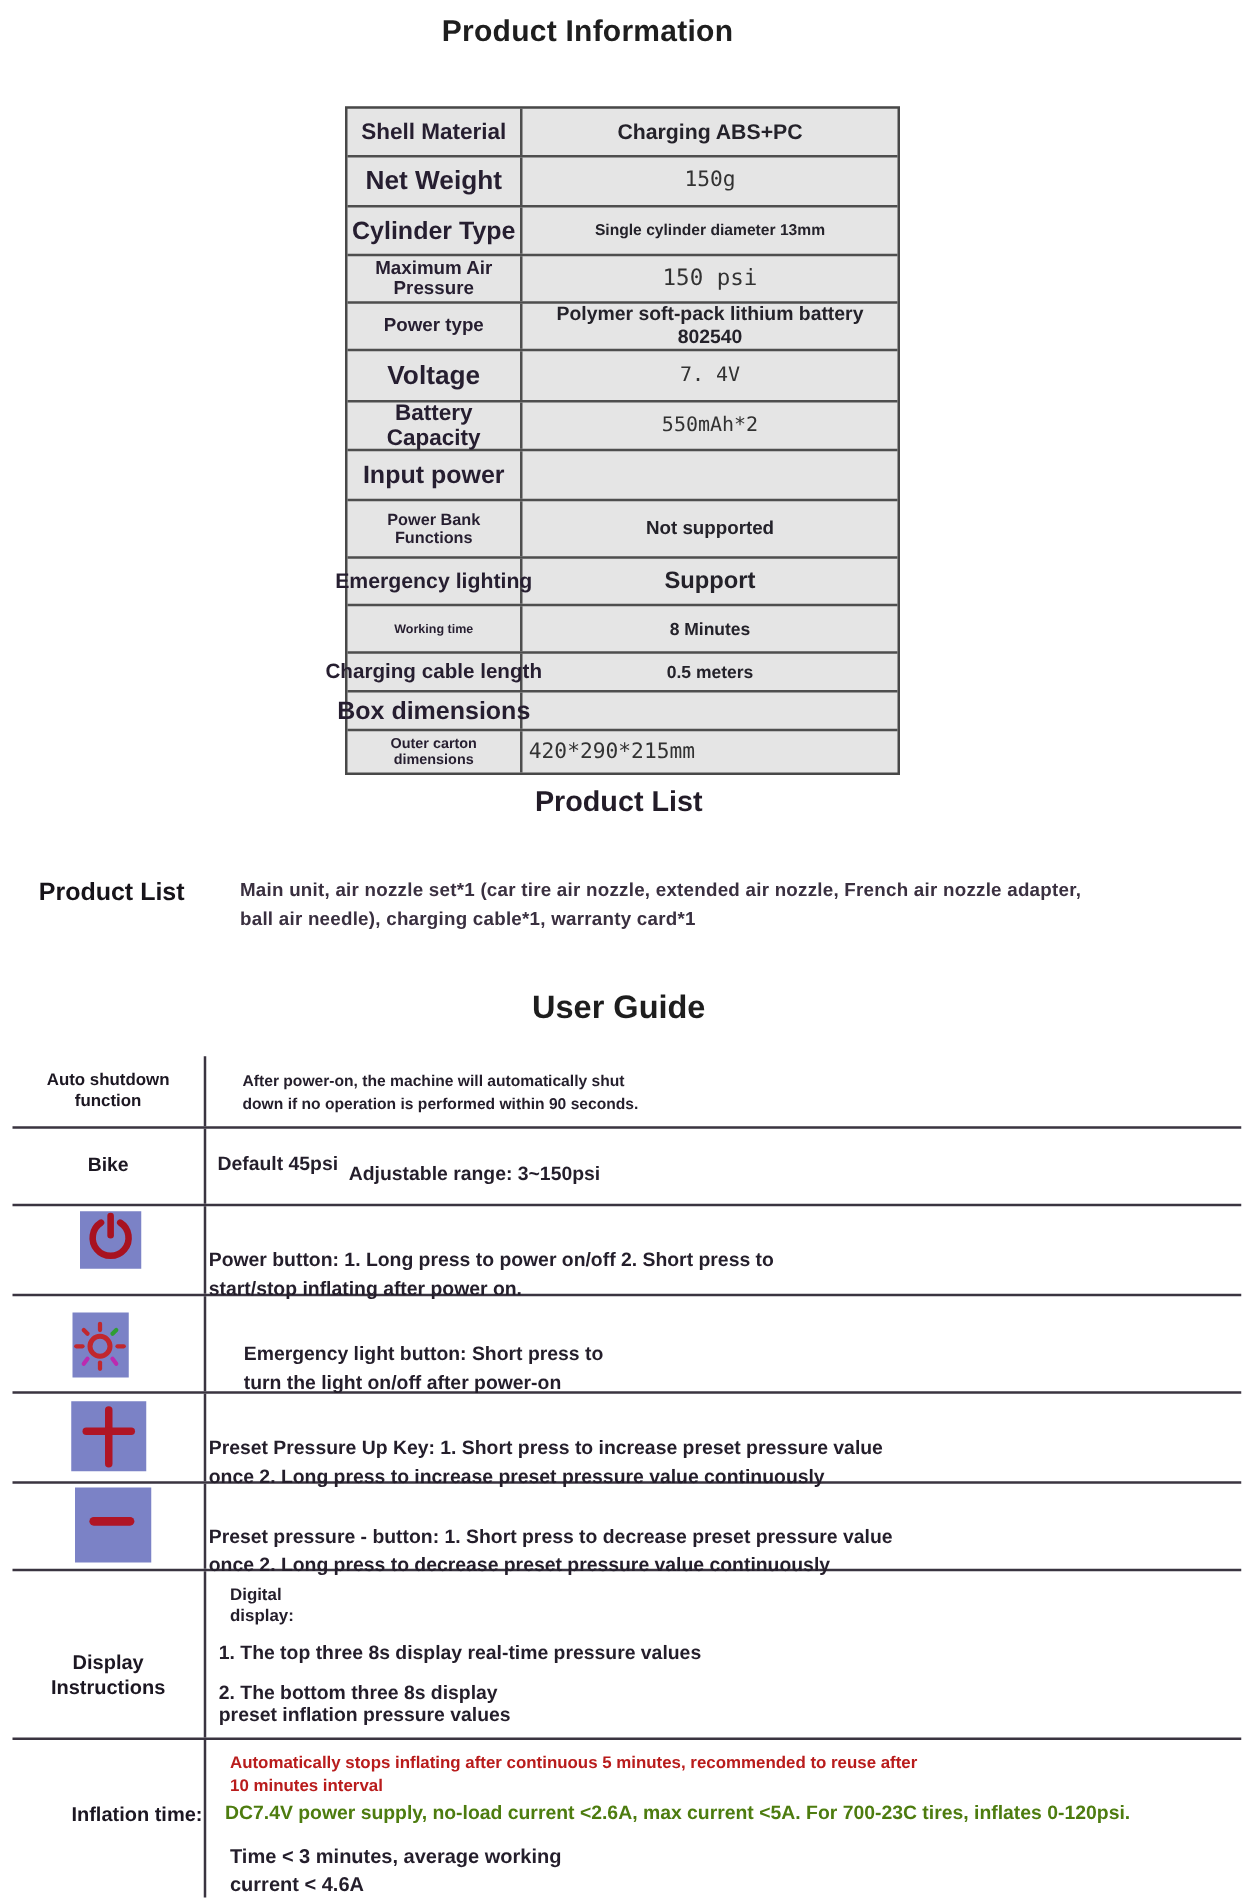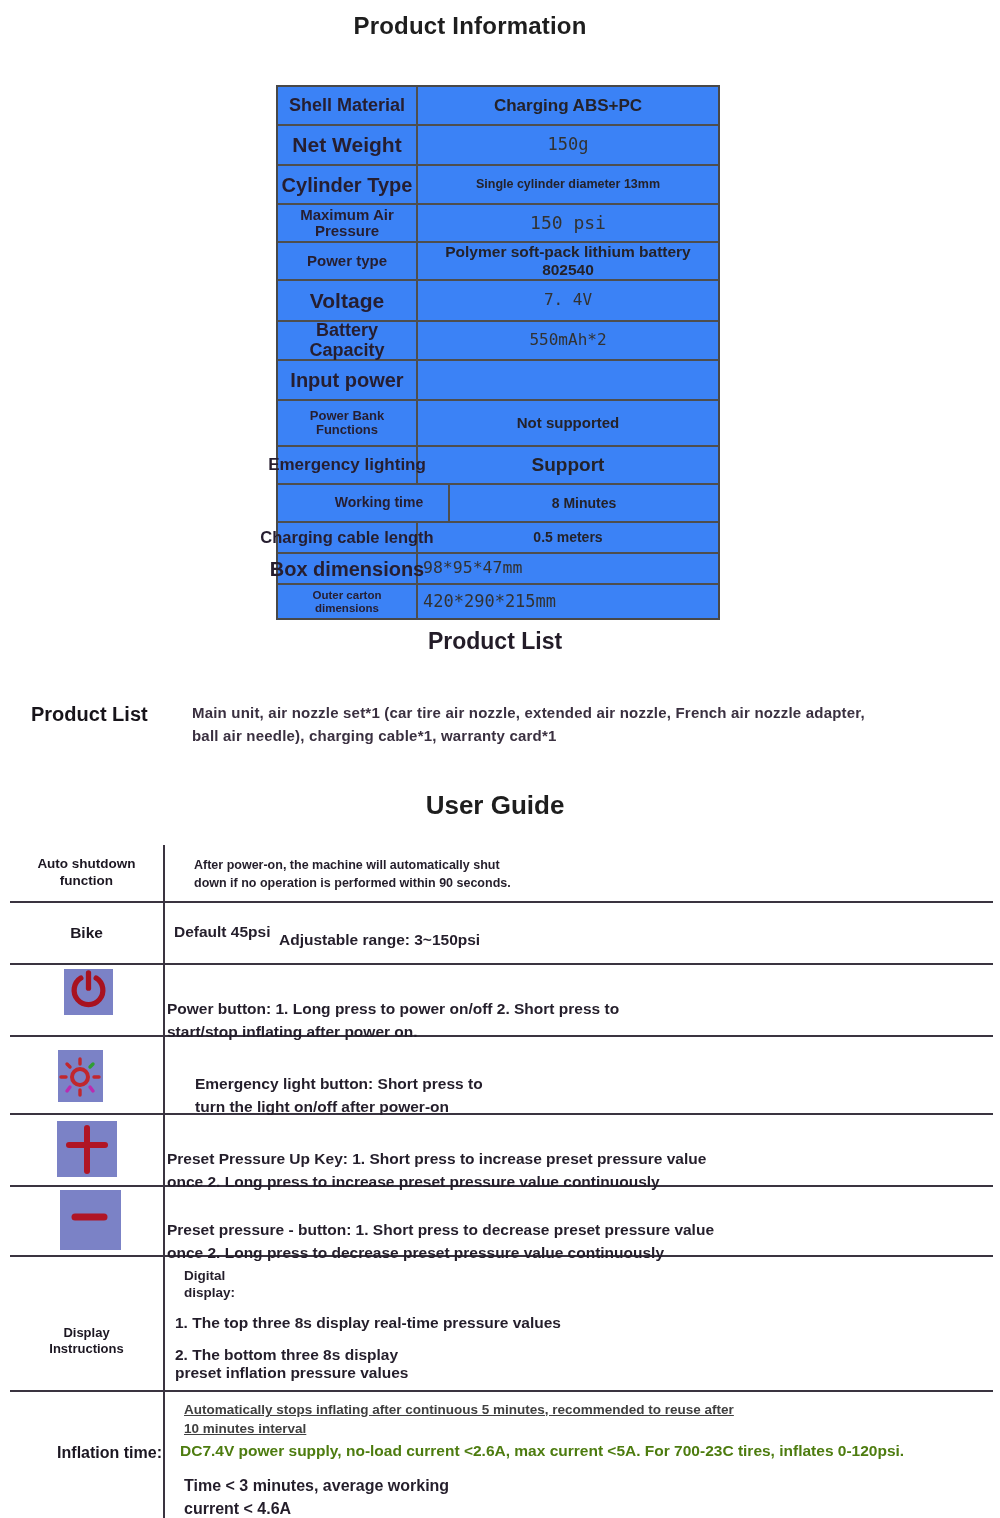--- a/index.html
+++ b/index.html
@@ -12,31 +12,31 @@
 
   
   .h-product-info{position:absolute;top:12px;left:0;width:884px;text-align:center;
     font-size:24px;font-weight:bold;color:#1e1e1e;text-indent:56px;letter-spacing:.2px;}
   .h-product-list{position:absolute;top:628px;left:0;width:1000px;text-align:center;
     font-size:23px;font-weight:bold;color:#231c28;text-indent:-10px;}
   .h-user-guide{position:absolute;top:790px;left:0;width:1000px;text-align:center;
     font-size:26px;font-weight:bold;color:#1e1e1e;text-indent:-10px;}
 
   
-  .spec{position:absolute;left:276px;top:85px;width:440px;border:2px solid #484848;background:#3b82f6;}
+  .spec{position:absolute;left:276px;top:85px;width:440px;border:2px solid #484848;background:#e5e5e5;}
   .srow{display:flex;border-top:2px solid #4e4e4e;}
   .srow:first-child{border-top:none;}
   .scell-l{width:138px;flex:0 0 138px;border-right:2px solid #4e4e4e;display:flex;
     align-items:center;justify-content:center;text-align:center;font-weight:bold;color:#261e30;line-height:1.1;}
   .scell-v{flex:1;display:flex;align-items:center;justify-content:center;text-align:center;
     font-weight:bold;color:#24222a;line-height:1.15;}
   .scell-v.mono{font-family:"DejaVu Sans Mono","Liberation Mono",monospace;font-weight:normal;color:#323232;}
   .scell-v.left{justify-content:flex-start;padding-left:5px;text-align:left;}
   .fs22{font-size:21px;}.fs20{font-size:20px;}.fs18{font-size:18px;}.fs17{font-size:17px;}
-  .fs15{font-size:15px;}.fs14{font-size:14px;padding-left:32px;}.fs13{font-size:13px;}.fs11{font-size:11.5px;}
+  .fs15{font-size:15px;}.fs14{font-size:10px;}.fs13{font-size:13px;}.fs11{font-size:11.5px;}
   .vs17{font-size:17px;}.vs16{font-size:16px;}.vs19{font-size:19px;}.vs15{font-size:15.5px;}.vs14{font-size:14px;}.vs18{font-size:18px;}
 
   
   .pl-label{position:absolute;left:31px;top:703px;width:150px;font-size:20px;font-weight:bold;color:#17141a;}
   .pl-desc{position:absolute;left:192px;top:701px;width:805px;font-size:15px;font-weight:bold;
     color:#3a3040;line-height:23px;letter-spacing:.2px;}
 
   
   .guide{position:absolute;left:10px;top:845px;width:983px;}
   .grow{position:relative;border-bottom:2px solid #3a3440;display:flex;}
@@ -56,27 +56,27 @@
   .bike-default{position:absolute;left:9px;top:20px;font-size:15.5px;font-weight:bold;color:#241e2b;}
   .bike-range{position:absolute;left:114px;top:28px;font-size:15.5px;font-weight:bold;color:#241e2b;}
   .bike-desc{position:absolute;left:328px;top:12px;font-size:13.5px;font-weight:bold;color:#241e2b;line-height:19px;}
   .icon-row .gright{display:flex;align-items:center;margin-top:39px;}
   .icon-row .gtext{font-size:15.5px;line-height:23px;padding-left:2px;}
   .btn-icon{position:absolute;background:#7b82c6;display:flex;align-items:center;justify-content:center;}
   .pw{left:54px;top:4px;width:49px;height:46px;}
   .lt{left:48px;top:13px;width:45px;height:52px;}
   .pl2{left:47px;top:6px;width:60px;height:56px;}
   .mn{left:50px;top:3px;width:61px;height:60px;}
-  .r7 .glabel{font-size:13px;margin-top:35px;}
+  .r7 .glabel{font-size:16px;margin-top:35px;}
   .g-digital{position:absolute;left:19px;top:10px;font-size:13.5px;font-weight:bold;color:#241e2b;line-height:17px;}
   .g-item1{position:absolute;left:10px;top:57px;font-size:15.5px;font-weight:bold;color:#241e2b;}
   .g-item2{position:absolute;left:10px;top:89px;font-size:15.5px;font-weight:bold;color:#241e2b;line-height:18px;}
   .r8 .gleft{align-items:flex-start;justify-content:flex-end;}
   .inflation-label{position:absolute;right:1px;top:52px;font-size:16px;font-weight:bold;color:#1c1722;white-space:nowrap;}
-  .inf-a{position:absolute;left:19px;top:8px;font-size:13.5px;font-weight:bold;color:#404040;line-height:19px;text-decoration:underline;}
+  .inf-a{position:absolute;left:19px;top:8px;font-size:13.5px;font-weight:bold;color:#b91c1c;line-height:19px;}
   .inf-b{position:absolute;left:15px;top:50px;font-size:15.5px;font-weight:bold;color:#4d7c0f;white-space:nowrap;}
   .inf-c{position:absolute;left:19px;top:82px;font-size:16px;font-weight:bold;color:#241e2b;line-height:23px;}
 </style>
 </head>
 <body>
 
 <div class="h-product-info">Product Information</div>
 
 <div class="spec">
   <div class="srow" style="height:37px">
@@ -123,21 +123,20 @@
   <div class="srow" style="height:36px">
     <div class="scell-l fs14">Working time</div>
     <div class="scell-v vs14">8 Minutes</div>
   </div>
   <div class="srow" style="height:29px">
     <div class="scell-l" style="font-size:16.5px;white-space:nowrap">Charging cable length</div>
     <div class="scell-v vs14">0.5 meters</div>
   </div>
   <div class="srow" style="height:29px">
     <div class="scell-l fs20" style="white-space:nowrap">Box dimensions</div>
-    <div class="scell-v mono left" style="font-size:16.5px">98*95*47mm</div>
   </div>
   <div class="srow" style="height:33px">
     <div class="scell-l fs11 pre">Outer carton
 dimensions</div>
     <div class="scell-v mono left vs17">420*290*215mm</div>
   </div>
 </div>
 
 <div class="h-product-list">Product List</div>
 <div class="pl-label">Product List</div>

